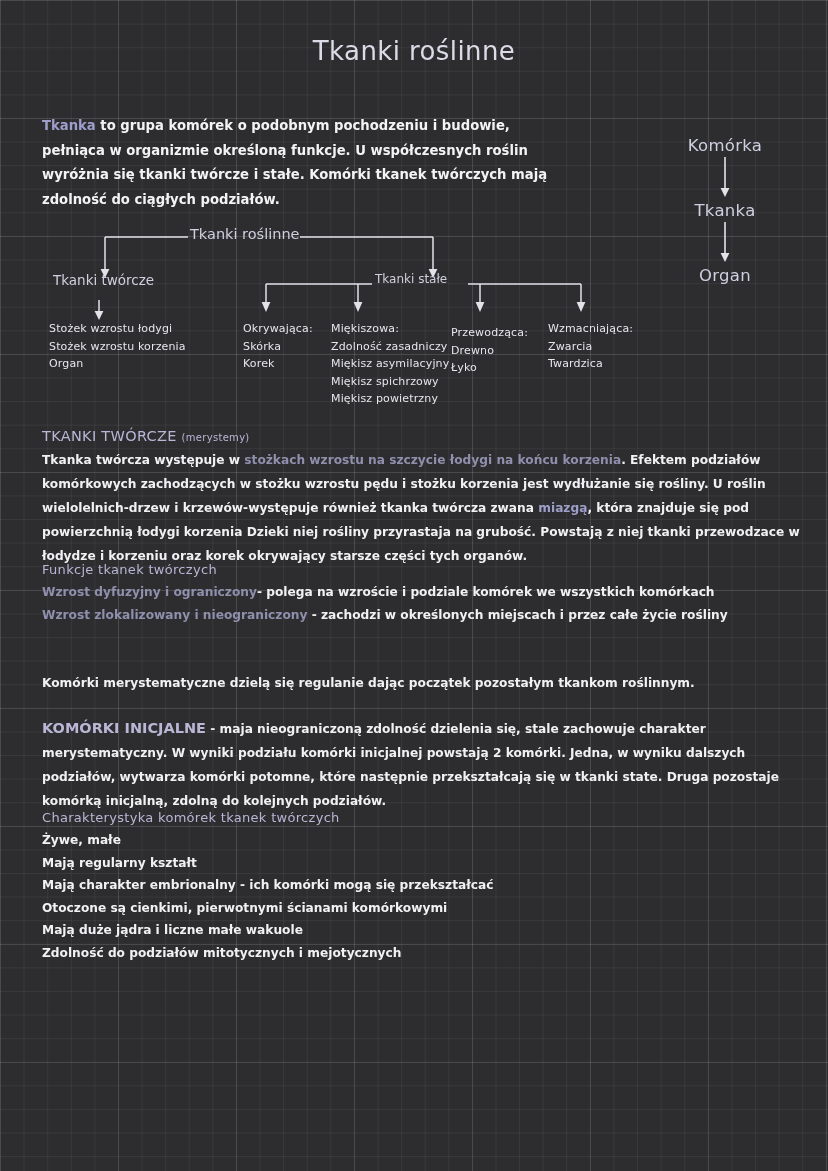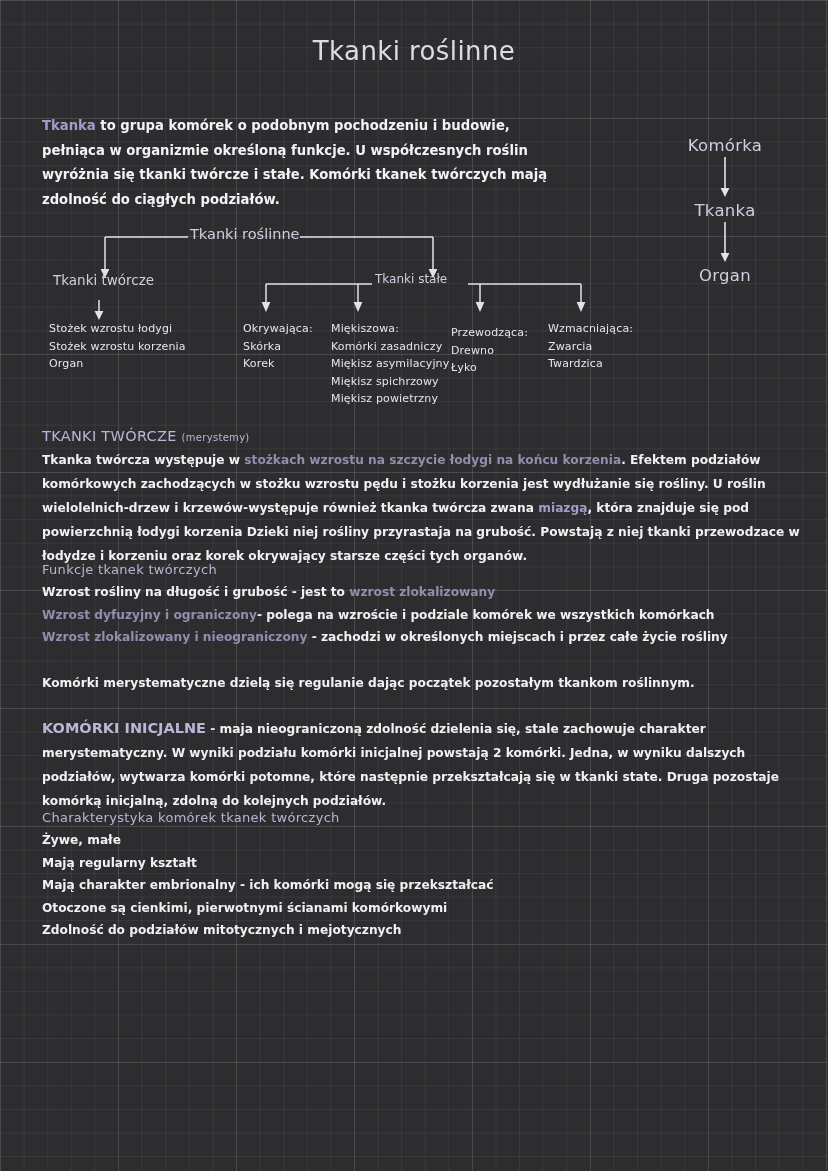--- a/index.html
+++ b/index.html
@@ -214,21 +214,21 @@
   </div>
 
   <div class="col col-1">
     <div>Okrywająca:</div>
     <div>Skórka</div>
     <div>Korek</div>
   </div>
 
   <div class="col col-2">
     <div>Miękiszowa:</div>
-    <div>Komórki zasadniczy</div>
+    <div>Zdolność zasadniczy</div>
     <div>Miękisz asymilacyjny</div>
     <div>Miękisz spichrzowy</div>
     <div>Miękisz powietrzny</div>
   </div>
 
   <div class="col col-3">
     <div>Przewodząca:</div>
     <div>Drewno</div>
     <div>Łyko</div>
   </div>
@@ -243,37 +243,37 @@
     <div class="sec-h t-head">
       <span>TKANKI TWÓRCZE</span>
       <span class="paren">(merystemy)</span>
     </div>
     <div class="sec-p"><span>Tkanka twórcza występuje w </span><span class="t-soft">stożkach wzrostu na szczycie łodygi na końcu korzenia</span><span>. Efektem podziałów komórkowych zachodzących w stożku wzrostu pędu i stożku korzenia jest wydłużanie się rośliny. U roślin wielolelnich-drzew i krzewów-występuje również tkanka twórcza zwana </span><span class="t-lav">miazgą</span><span>, która znajduje się pod powierzchnią łodygi korzenia Dzieki niej rośliny przyrastaja na grubość. Powstają z niej tkanki przewodzace w łodydze i korzeniu oraz korek okrywający starsze części tych organów.</span></div>
   </div>
 
   <div class="sec s-funkcje">
     <div class="sec-h small t-head">Funkcje tkanek twórczych</div>
 
-    <div class="list-line"><span>Wzrost rośliny na długość i grubość - jest to </span><span class="t-soft">wzrost zlokalizowany</span></div>
 
     <div class="list-line"><span class="t-soft">Wzrost dyfuzyjny i ograniczony</span><span>- polega na wzroście i podziale komórek we wszystkich komórkach</span></div>
 
     <div class="list-line"><span class="t-soft">Wzrost zlokalizowany i nieograniczony</span><span> - zachodzi w określonych miejscach i przez całe życie rośliny</span></div>
   </div>
 
   <div class="sec s-komorki-mer">
     <div class="sec-p">Komórki merystematyczne dzielą się regulanie dając początek pozostałym tkankom roślinnym.</div>
   </div>
 
   <div class="sec s-inicjalne">
     <div class="sec-p"><span class="t-head" style="font-size:14.5px;">KOMÓRKI INICJALNE</span><span> - maja nieograniczoną zdolność dzielenia się, stale zachowuje charakter merystematyczny. W wyniki podziału komórki inicjalnej powstają 2 komórki. Jedna, w wyniku dalszych podziałów, wytwarza komórki potomne, które następnie przekształcają się w tkanki state. Druga pozostaje komórką inicjalną, zdolną do kolejnych podziałów.</span></div>
   </div>
 
   <div class="sec s-charakter">
     <div class="sec-h small t-head">Charakterystyka komórek tkanek twórczych</div>
     <div class="list-line">Żywe, małe</div>
     <div class="list-line">Mają regularny kształt</div>
     <div class="list-line">Mają charakter embrionalny - ich komórki mogą się przekształcać</div>
     <div class="list-line">Otoczone są cienkimi, pierwotnymi ścianami komórkowymi</div>
+    <div class="list-line">Mają duże jądra i liczne małe wakuole</div>
     <div class="list-line">Zdolność do podziałów mitotycznych i mejotycznych</div>
   </div>
 
 </div>
 
 </body></html>

